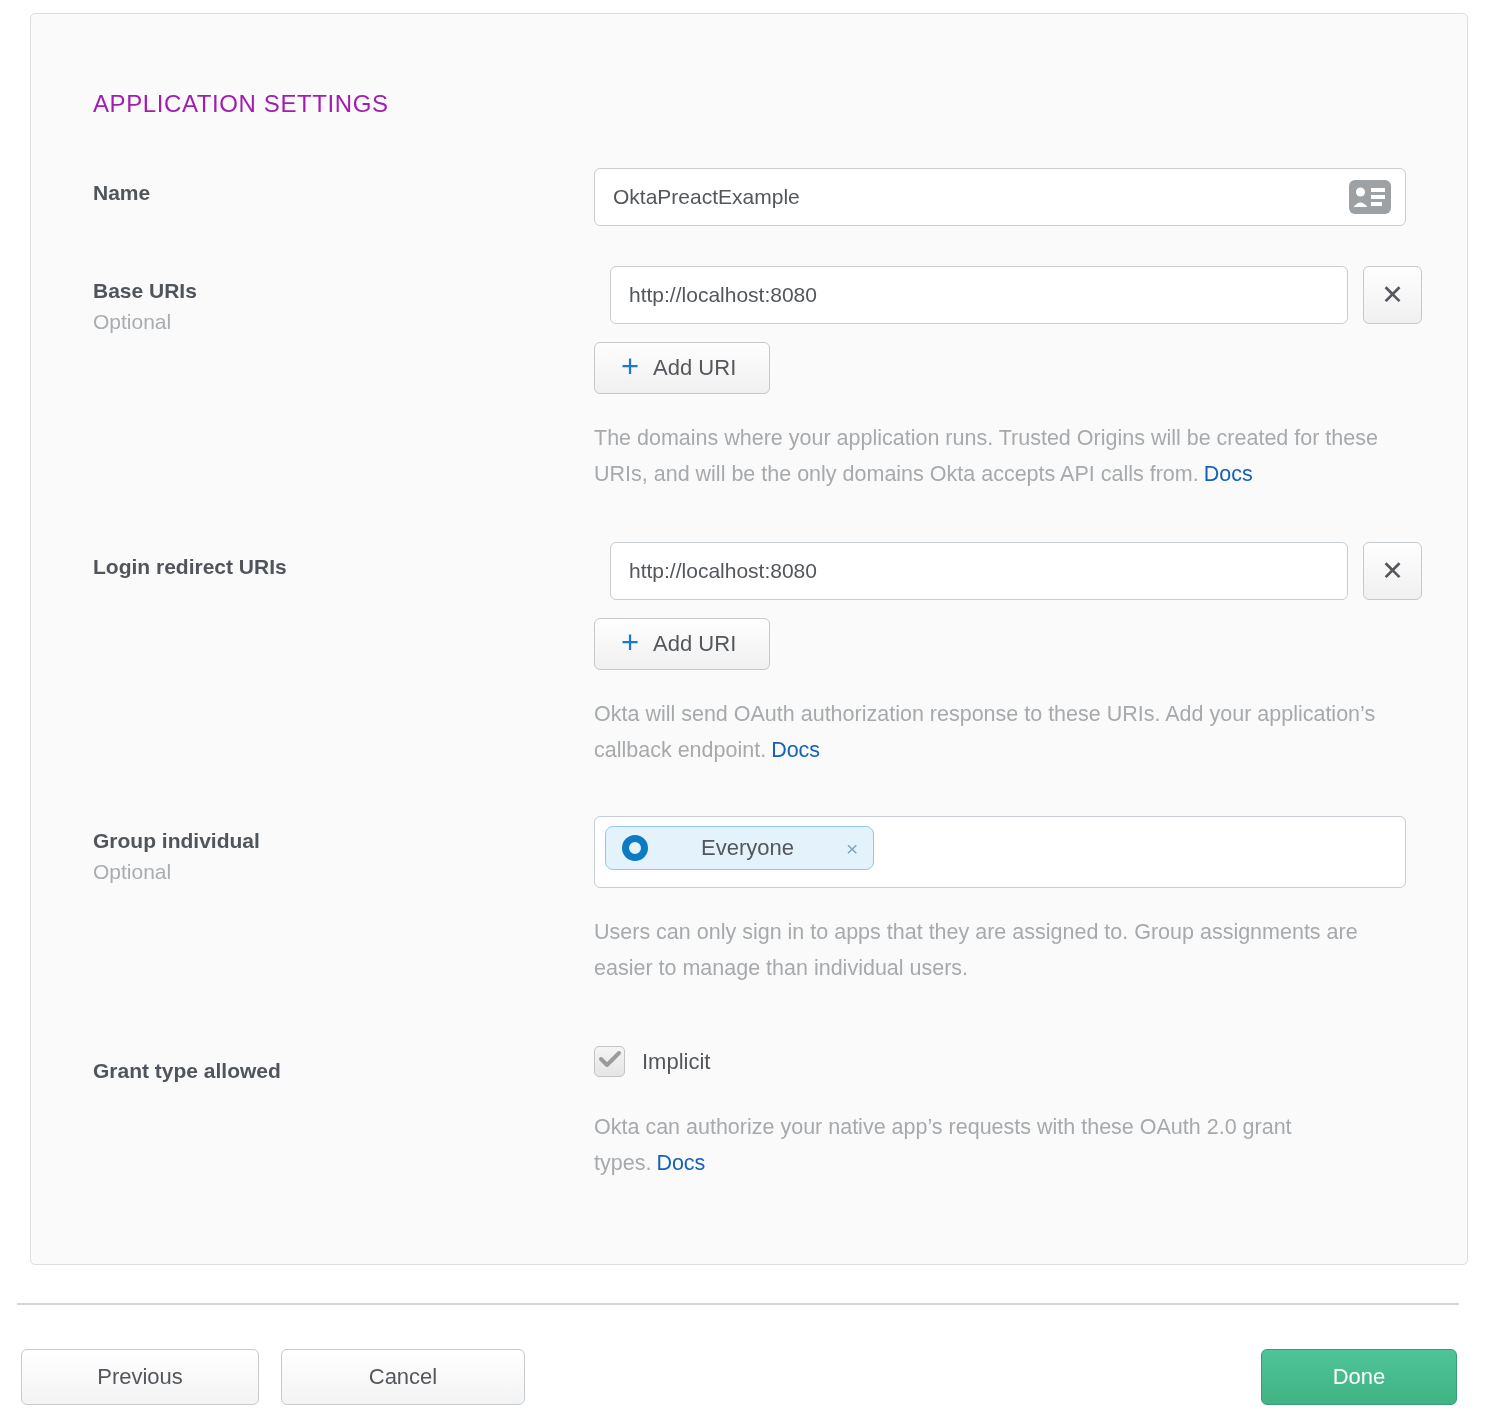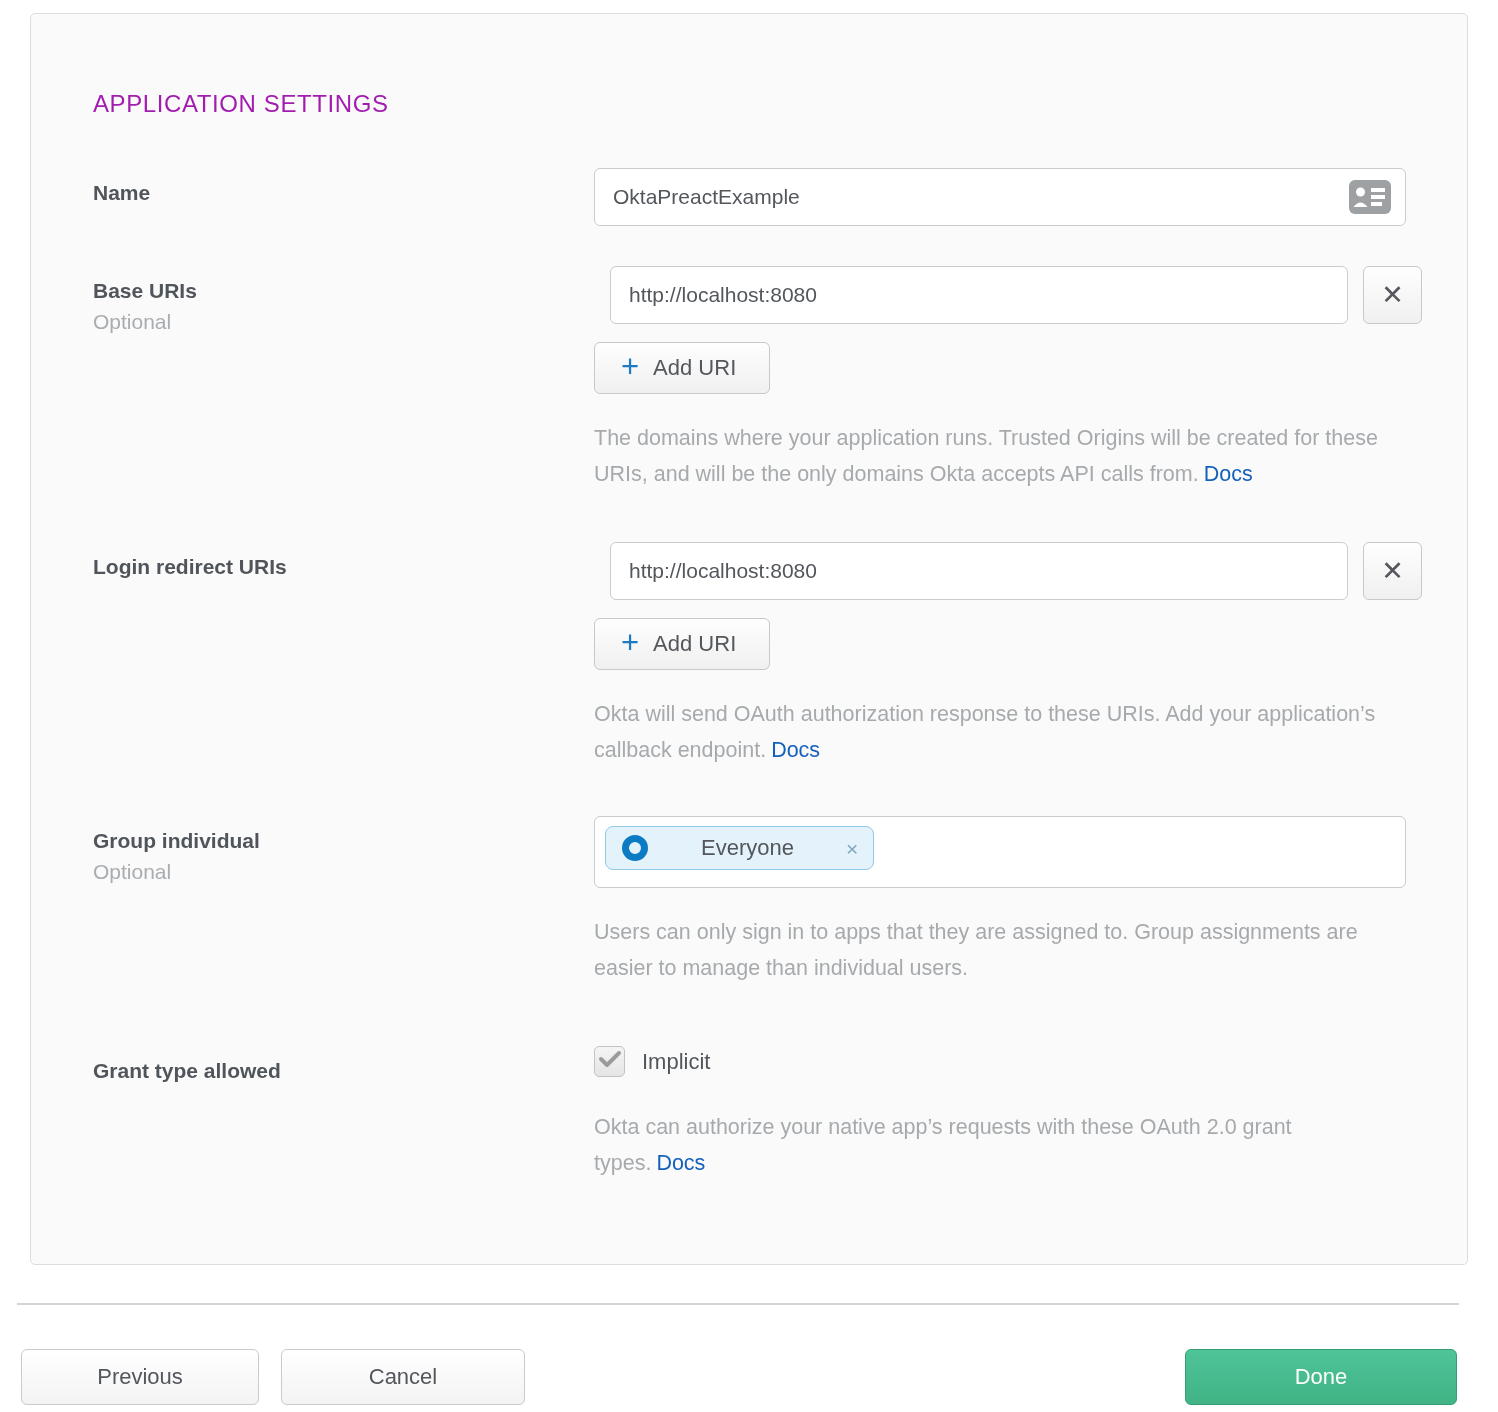--- a/index.html
+++ b/index.html
@@ -71,21 +71,21 @@
   }
   .checkbox-label { font-size:22px; color:#53575c; margin-left:17px; }
   .grant-help { margin-top:32px; }
   .divider { height:2px; background:#d4d4d6; margin:38px 39px 0 17px; }
   .footer { display:flex; align-items:center; margin:44px 41px 0 21px; }
   .btn { height:56px; border-radius:6px; font-family:inherit; font-size:22px; cursor:pointer; }
   .btn-secondary { background:linear-gradient(#ffffff,#f3f3f3);
     border:1px solid #c6cbcf; color:#53575c; }
   .btn-previous { width:238px; }
   .btn-cancel { width:244px; margin-left:22px; }
-  .btn-done { margin-left:auto; width:272px; color:#ffffff;
+  .btn-done { margin-left:auto; width:196px; color:#ffffff;
     background:linear-gradient(#4ec499,#41b384); border:1px solid #379e74; }
 </style>
 </head>
 <body>
 
 <div class="card">
 
   <div class="section-title">APPLICATION SETTINGS</div>
 
   <div class="row row-name">

